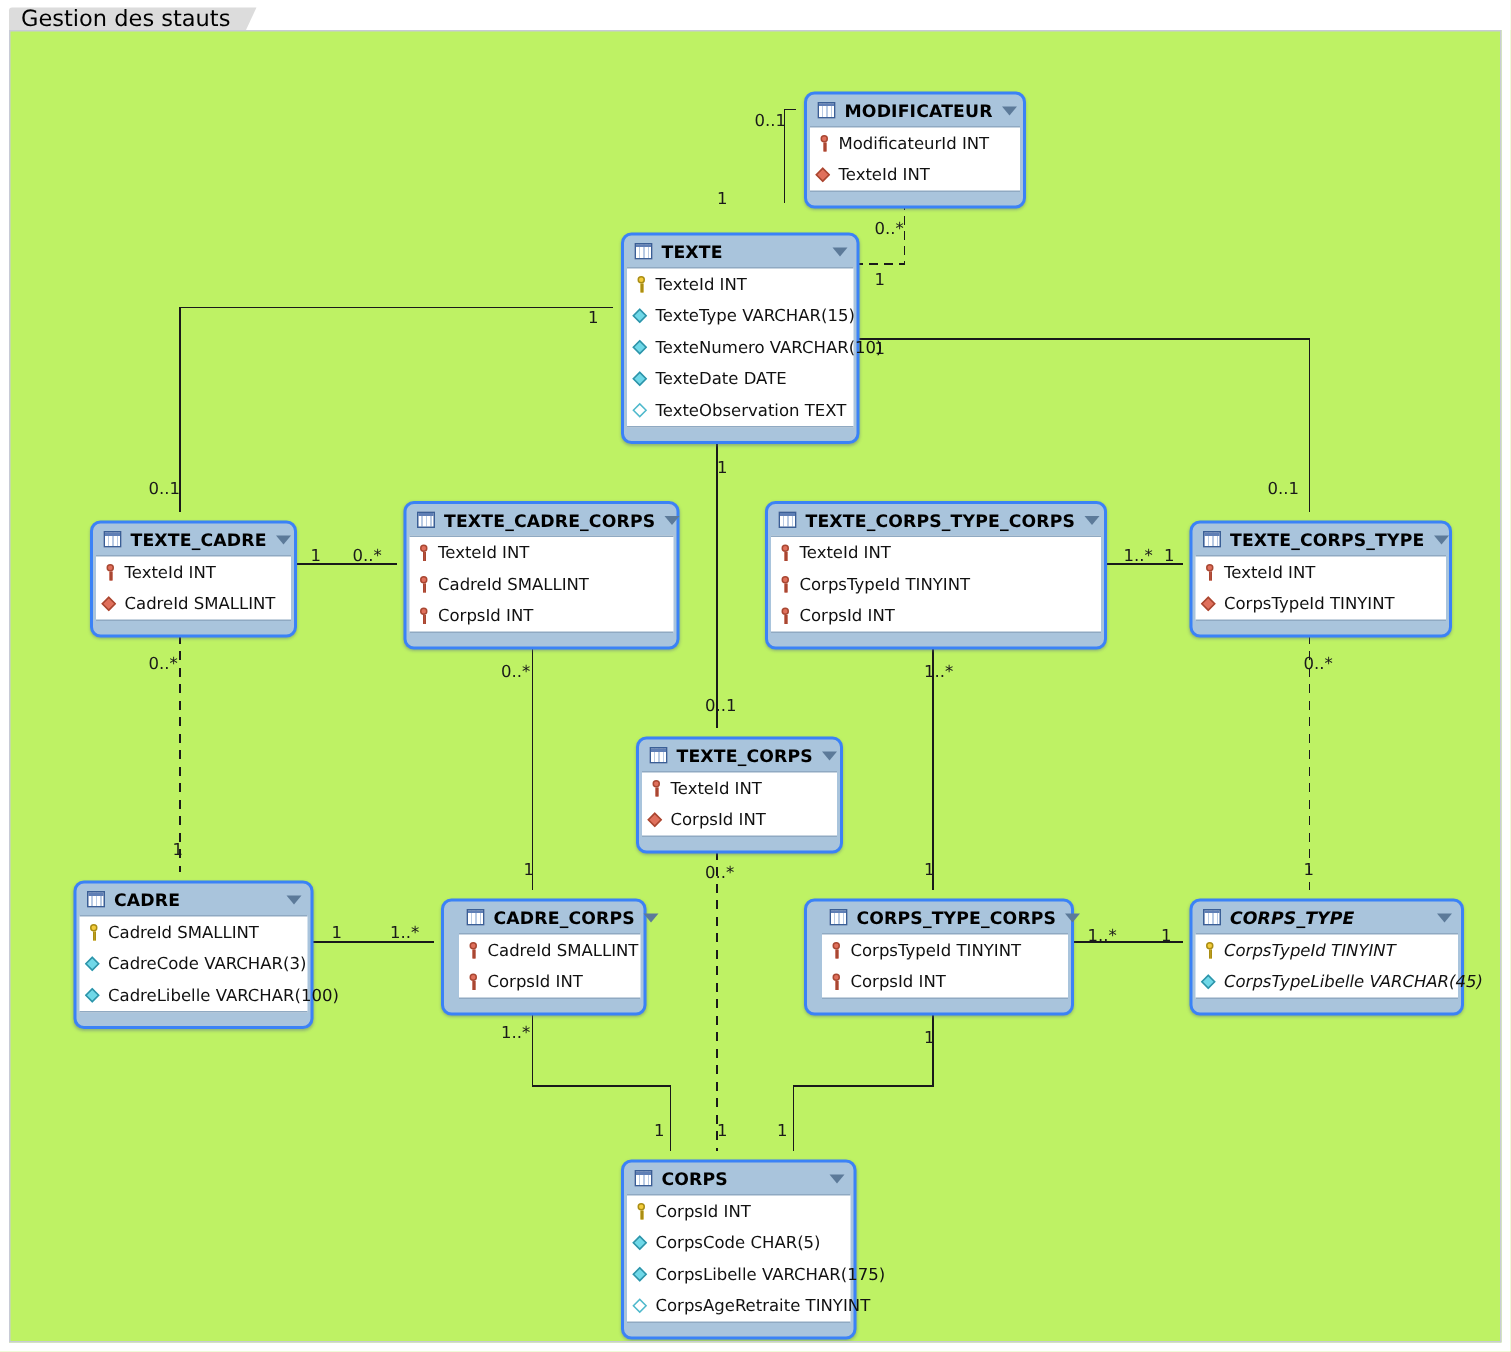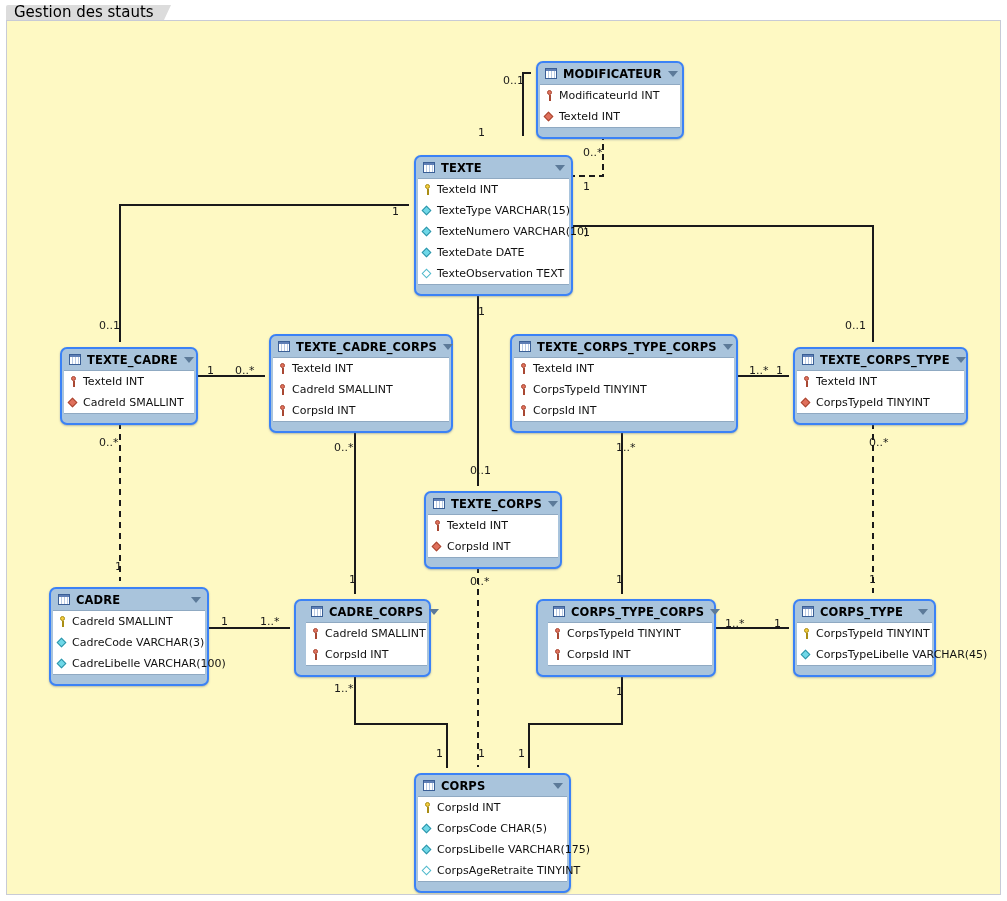--- a/index.html
+++ b/index.html
@@ -30,21 +30,21 @@
   #tab:after{
     content:"";position:absolute;right:-7px;top:0;
     width:0;height:0;
     border-left:7px solid #dcdcdc;
     border-bottom:15px solid transparent;
   }
   
   #canvas{
     position:absolute;left:6px;top:20px;
     width:995px;height:875px;
-    background:#fef9c3;
+    background:#bef264;
     border:1px solid #c8cbd6;
     box-sizing:border-box;
     overflow:hidden;
   }
   
   #wires{position:absolute;left:0;top:0;width:995px;height:875px;}
   .card-lbl{
     position:absolute;
     font-size:11px;color:#1a1a1a;
     white-space:nowrap;
@@ -410,21 +410,21 @@
             <div class="fld">
               <span class="ico pin"></span>
               <span>CorpsTypeId TINYINT</span>
             </div>
             <div class="fld">
               <span class="ico pin"></span>
               <span>CorpsId INT</span>
             </div>
           </div>
         </div>
-        <div class="entity" style="left: 786px; top: 578px; width: 143px;">
+        <div class="entity" style="left: 786px; top: 578px; width: 183px; font-style: italic;">
           <div class="hdr">
             <span class="tbl-ico"></span>
             <span class="nm">CORPS_TYPE</span>
             <span class="caret"></span>
           </div>
           <div class="fields">
             <div class="fld">
               <span class="ico key"></span>
               <span>CorpsTypeId TINYINT</span>
             </div>

